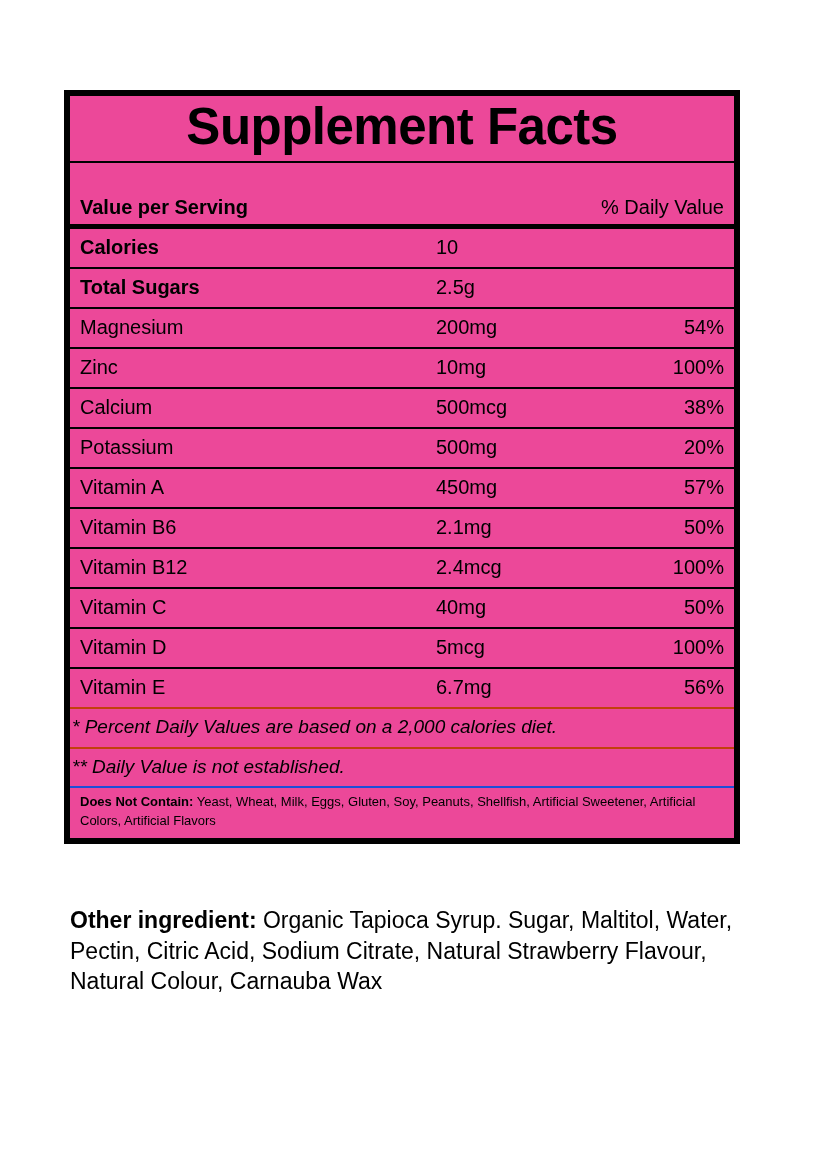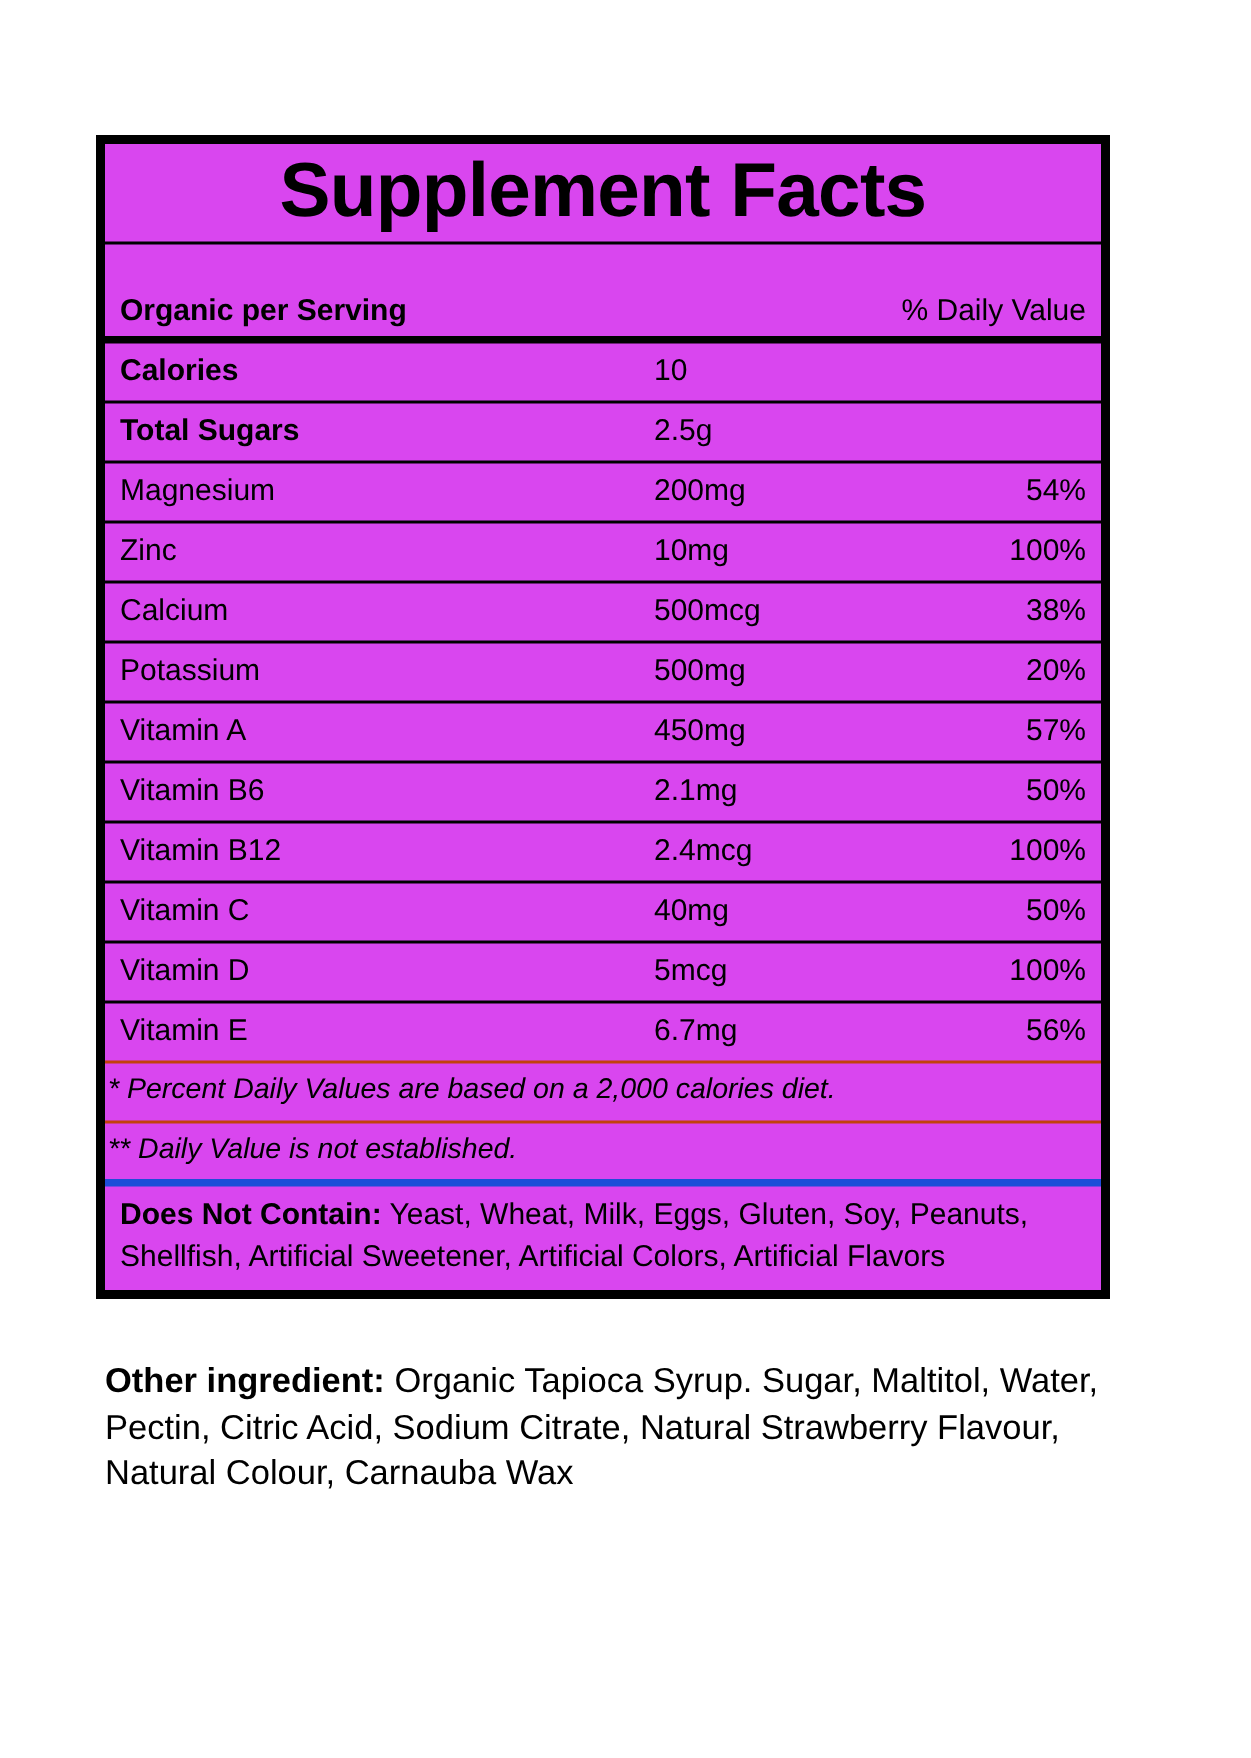--- a/index.html
+++ b/index.html
@@ -23,21 +23,21 @@
   }
 
   
   .panel {
     position: absolute;
     left: 64px;
     top: 90px;
     width: 676px;           
     border: 6px solid #000;
     box-sizing: border-box;
-    background: #d946ef;
+    background: #ec4899;
   }
 
   
   .title-row {
     border-bottom: 2px solid #000;
     padding: 2px 0 6px 0;
     text-align: center;
   }
   .title {
     font-size: 51px;
@@ -101,23 +101,23 @@
 
   
   .footnote {
     border-top: 2px solid #c2410c;
     padding: 5px 10px 7px 2px;
     font-size: 19px;
     line-height: 1.35;
     font-style: italic;
   }
   .allergen {
-    border-top: 5px solid #1d4ed8;
+    border-top: 2px solid #1d4ed8;
     padding: 5px 10px 8px 10px;
-    font-size: 20px;
+    font-size: 13px;
     line-height: 1.4;
   }
   .allergen b { font-weight: bold; }
 
   
   .other-ingredients {
     position: absolute;
     left: 70px;
     top: 905px;
     width: 680px;
@@ -132,21 +132,21 @@
 <div class="page">
 
   <div class="panel">
 
     <div class="title-row">
       <div class="title">Supplement Facts</div>
     </div>
 
 
     <div class="amount-header">
-      <div class="left">Organic per Serving</div>
+      <div class="left">Value per Serving</div>
       <div class="right">% Daily Value</div>
     </div>
 
     <div class="rows">
         <div class="nrow bold">
           <div class="name">Calories</div>
           <div class="amount">10</div>
           <div class="dv"></div>
         </div>
         <div class="nrow bold">

